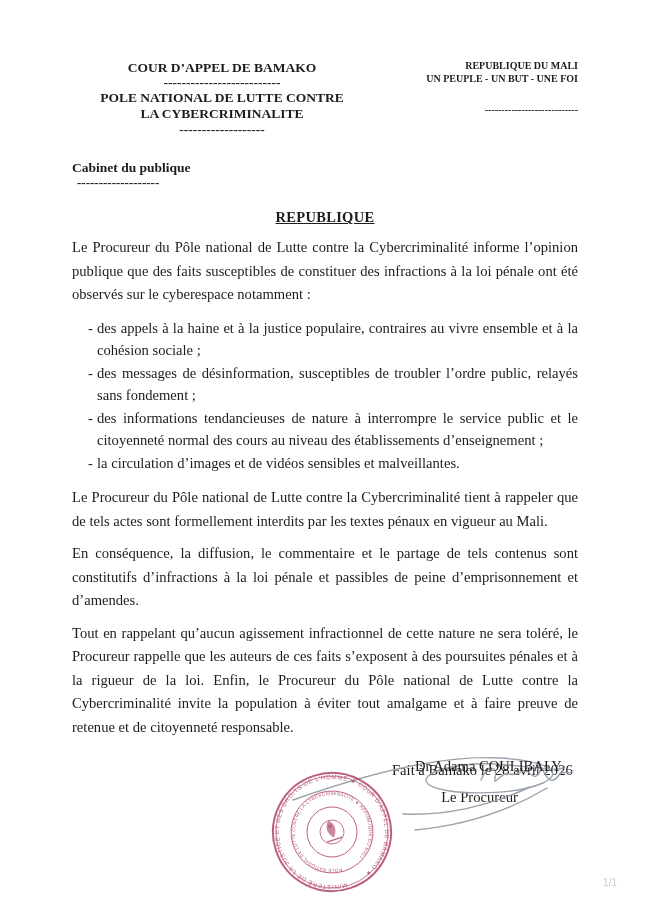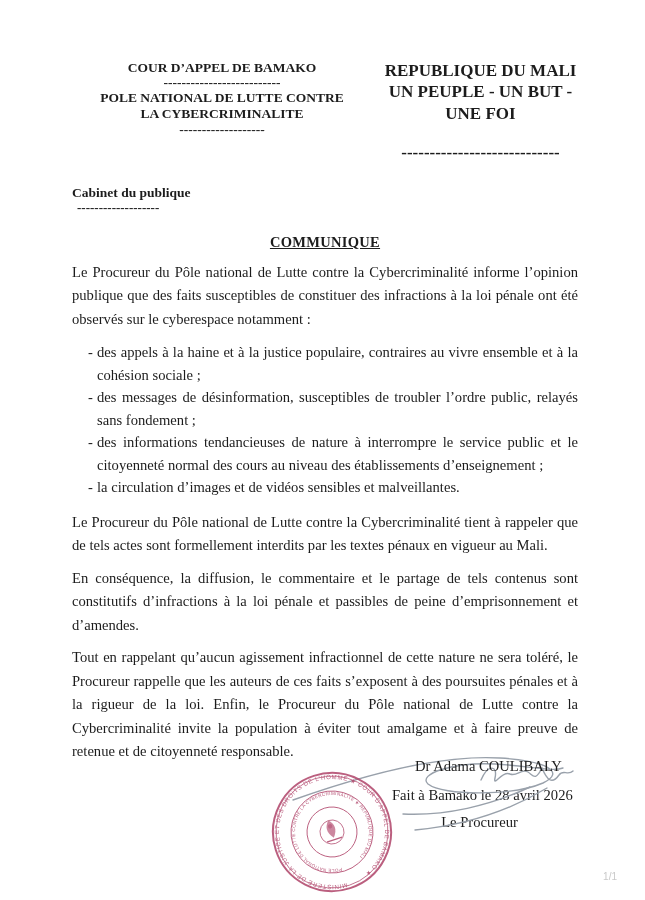--- a/index.html
+++ b/index.html
@@ -28,23 +28,23 @@
   }
   .lh-left {
     width: 300px;
     text-align: center;
     font-weight: bold;
     font-size: 13.5px;
     line-height: 1.22;
   }
   .lh-right {
     width: 195px;
-    text-align: center;
-    font-weight: bold;
-    font-size: 17px;
+    text-align: right;
+    font-weight: bold;
+    font-size: 10px;
     line-height: 1.25;
   }
   .sep {
     font-weight: bold;
     letter-spacing: 0px;
     line-height: 1.0;
     white-space: nowrap;
     overflow: hidden;
   }
   .lh-right .sep { margin-top: 20px; }
@@ -113,21 +113,21 @@
     position: absolute;
     left: 262px;
     top: 768px;
     opacity: 0.88;
     pointer-events: none;
   }
   
   .page-indicator {
     position: absolute;
     right: 28px;
-    bottom: 18px;
+    bottom: 12px;
     font-family: "Liberation Sans", sans-serif;
     font-size: 10px;
     color: #c9c9c9;
   }
 </style>
 </head>
 <body>
 
 <div class="page">
   <div class="content">
@@ -145,21 +145,21 @@
         <div>UN PEUPLE - UN BUT - UNE FOI</div>
         <div class="sep">----------------------------</div>
       </div>
     </div>
 
     <div class="office">
       <div>Cabinet du publique</div>
       <div class="sep">-------------------</div>
     </div>
 
-    <div class="doc-title">COMMUNIQUE</div>
+    <div class="doc-title">REPUBLIQUE</div>
 
     <div class="body-text">
       <div class="para">Le Procureur du Pôle national de Lutte contre la Cybercriminalité informe l’opinion publique que des faits susceptibles de constituer des infractions à la loi pénale ont été observés sur le cyberespace notamment :</div>
 
       <div class="bullet-list">
         <div class="bullet-item">
           <span class="bullet-marker">-</span>
           <span class="bullet-body">des appels à la haine et à la justice populaire, contraires au vivre ensemble et à la cohésion sociale ;</span>
         </div>
         <div class="bullet-item">

